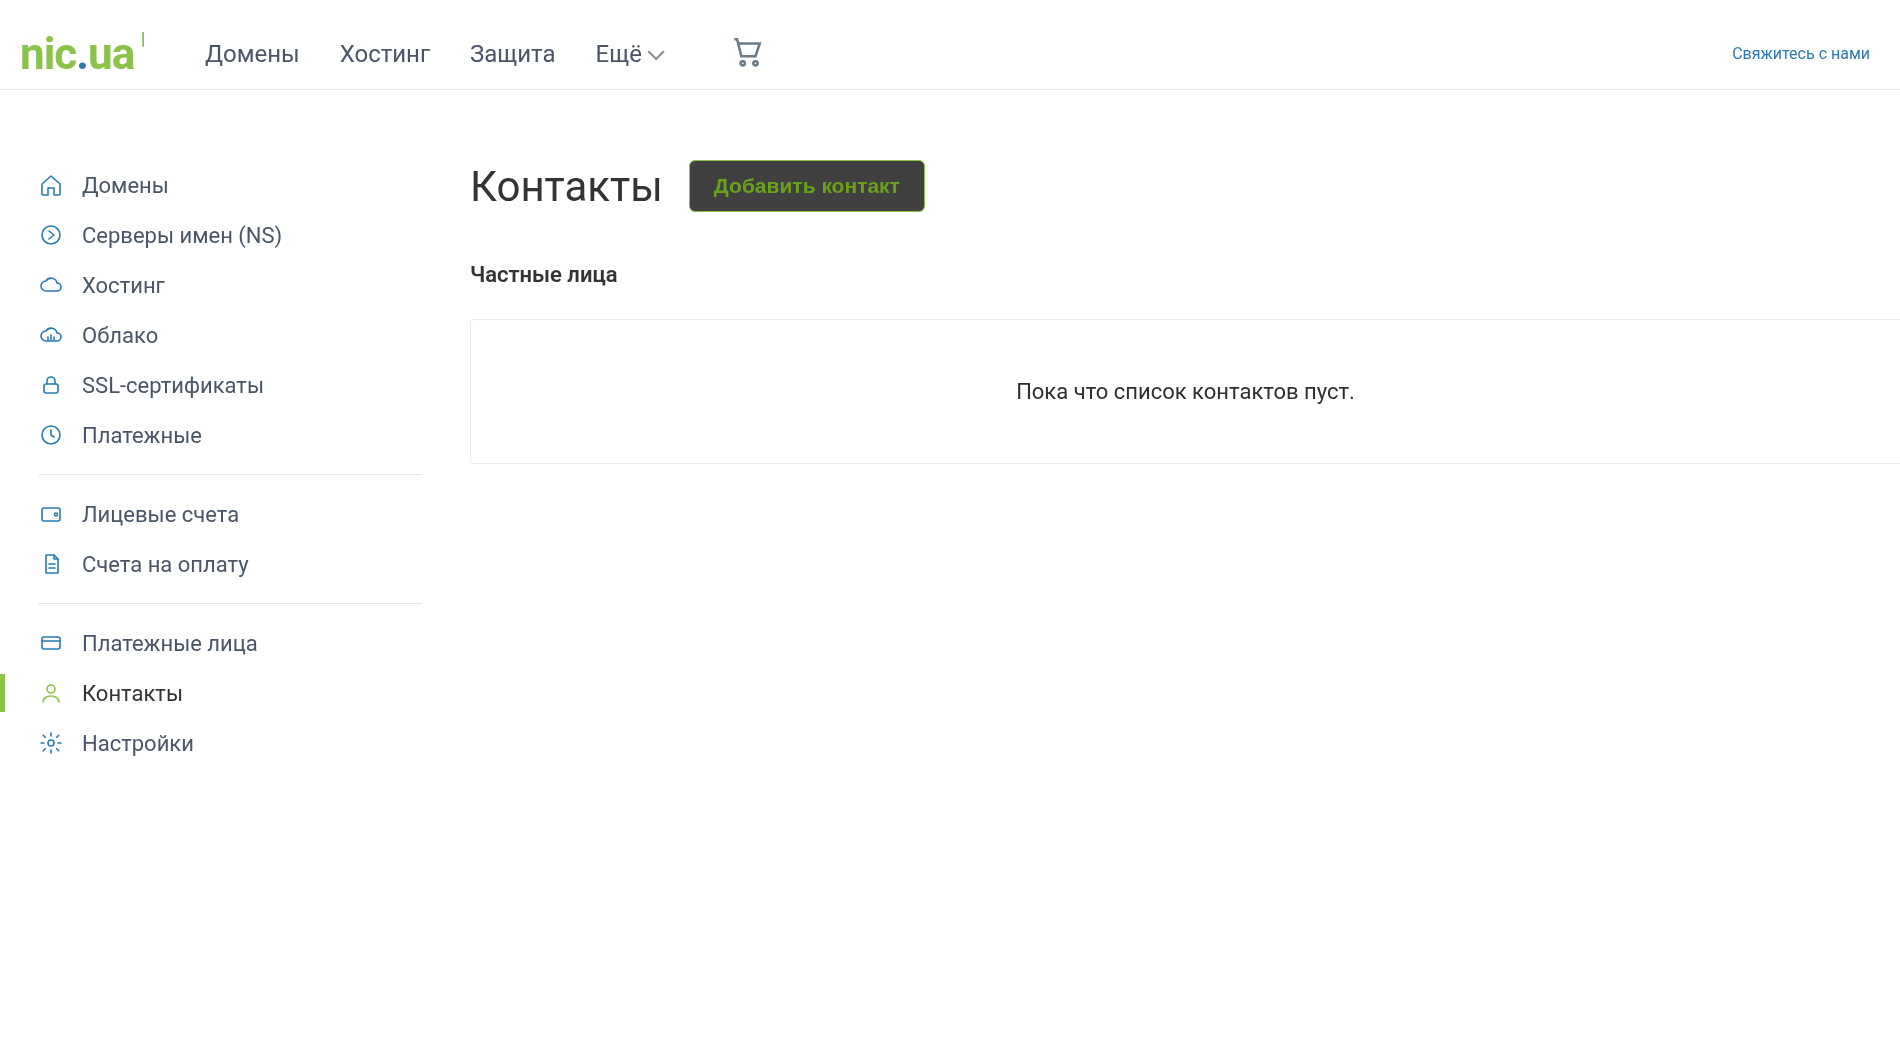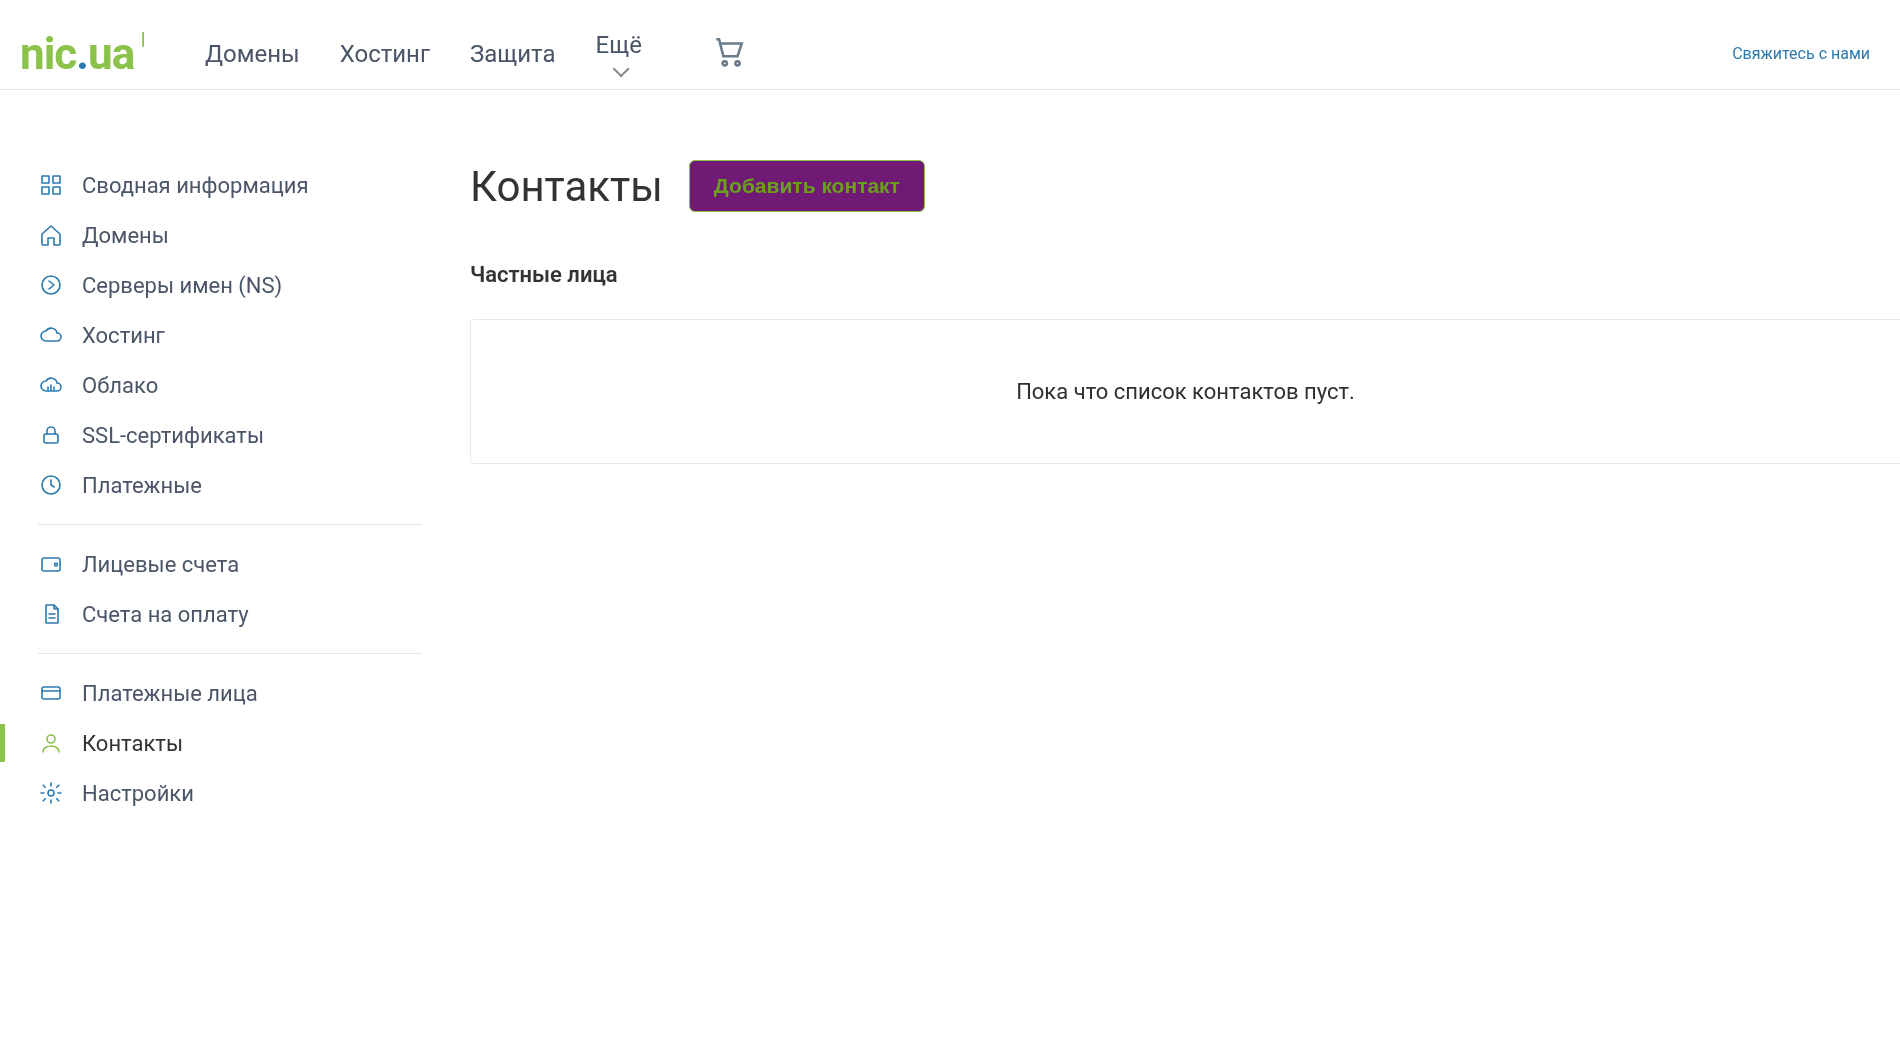--- a/index.html
+++ b/index.html
@@ -37,21 +37,21 @@
     left: 3px;
   }
 
   .top-nav { display: flex; align-items: center; gap: 40px; }
   .top-nav a {
     color: #4a5568;
     font-size: 24px;
     text-decoration: none;
     cursor: pointer;
   }
-  .top-nav .nav-more { display: inline-flex; align-items: center; gap: 6px; flex-direction: column; }
+  .top-nav .nav-more { display: inline-flex; align-items: center; gap: 6px; }
   .chevron {
     width: 12px; height: 12px;
     border-right: 2px solid #888;
     border-bottom: 2px solid #888;
     transform: rotate(45deg) translateY(-3px);
   }
 
   .cart-icon {
     margin-left: 30px;
     cursor: pointer;
@@ -133,21 +133,21 @@
     gap: 26px;
     margin-bottom: 50px;
   }
   .page-title {
     font-size: 42px;
     font-weight: 400;
     color: #333;
   }
   .add-btn {
     border: 1.5px solid #8bc34a;
-    background: #701a75;
+    background: #404040;
     color: #6aa11b;
     font-size: 21px;
     font-weight: 600;
     padding: 13px 24px;
     border-radius: 6px;
     cursor: pointer;
   }
 
   .section-title {
     font-size: 22px;
@@ -199,31 +199,20 @@
   <a class="contact-link">Свяжитесь с нами</a>
 </header>
 
 <div class="layout">
 
   <aside class="sidebar">
     <ul>
       <li>
         <span class="side-icon">
             <svg viewBox="0 0 24 24">
-              <rect x="3" y="3" width="7" height="7"></rect>
-              <rect x="14" y="3" width="7" height="7"></rect>
-              <rect x="3" y="14" width="7" height="7"></rect>
-              <rect x="14" y="14" width="7" height="7"></rect>
-            </svg>
-          </span>
-        <span>Сводная информация</span>
-      </li>
-      <li>
-        <span class="side-icon">
-            <svg viewBox="0 0 24 24">
               <path d="M3 11l9-8 9 8v10a1 1 0 0 1-1 1h-5v-7h-6v7H4a1 1 0 0 1-1-1z"></path>
             </svg>
           </span>
         <span>Домены</span>
       </li>
       <li>
         <span class="side-icon">
             <svg viewBox="0 0 24 24">
               <circle cx="12" cy="12" r="9"></circle>
               <path d="M10 8l5 4-5 4"></path>

